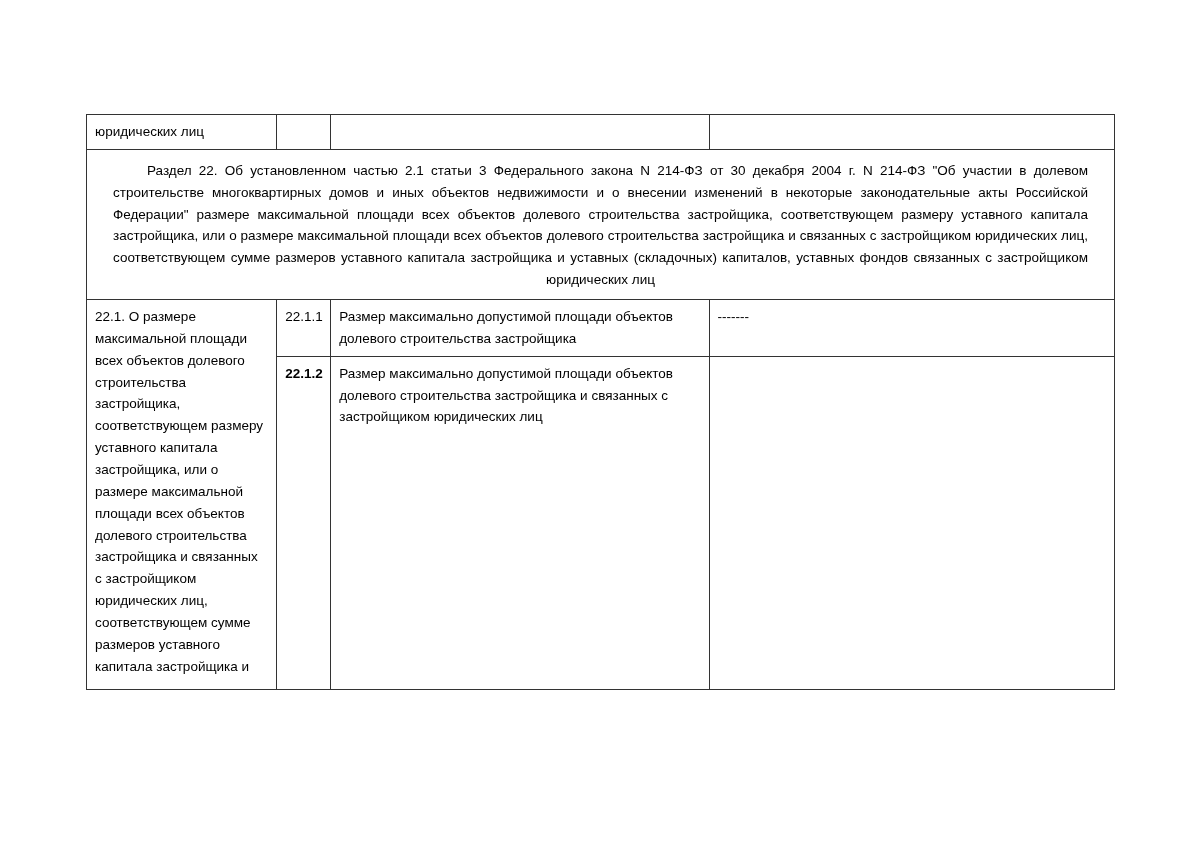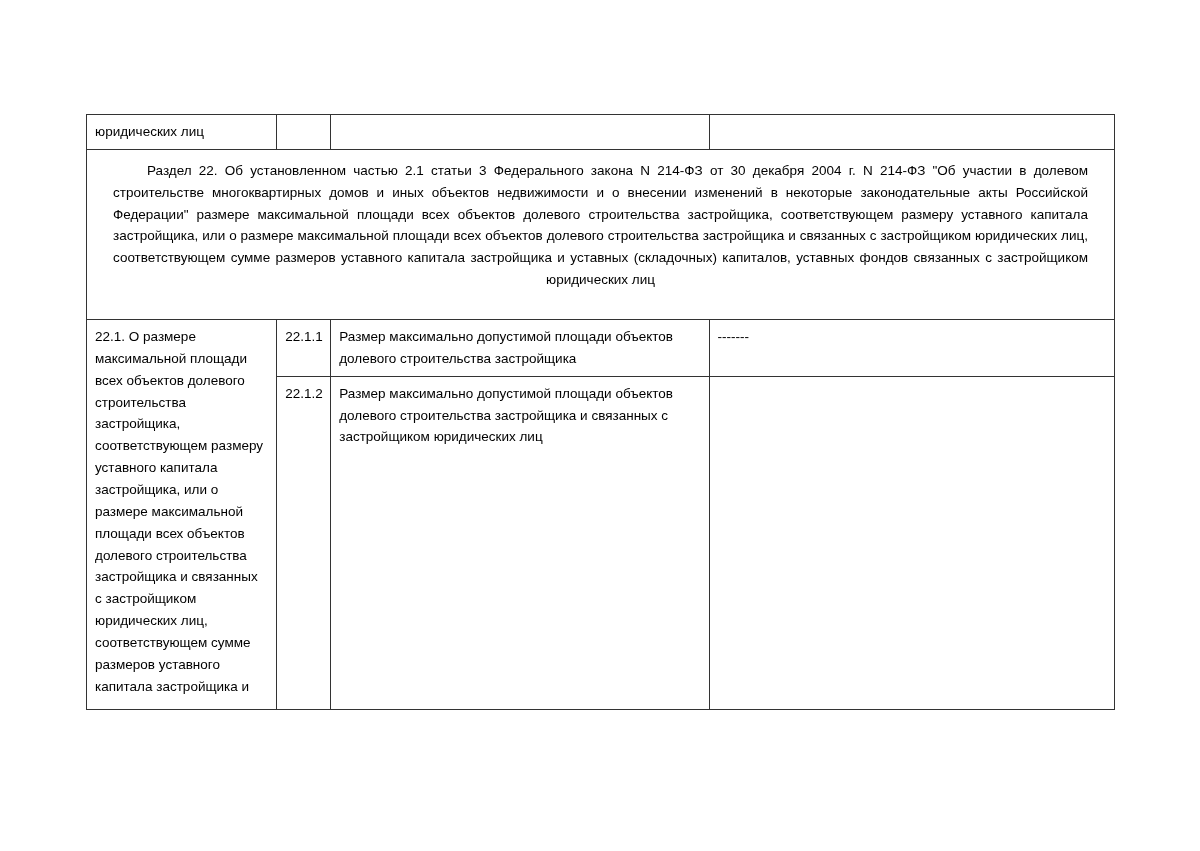--- a/index.html
+++ b/index.html
@@ -42,21 +42,21 @@
   .col-a { width: 190px; }
   .col-b { width: 54px; }
   .col-c { width: 378px; }
   .col-d { width: 405px; }
 
   .cell-plain {
     font-size: 13.5px;
   }
   .section-row td {
     text-align: center;
-    padding: 10px 26px 28px 26px;
+    padding: 10px 26px 8px 26px;
     line-height: 1.62;
     font-size: 13.5px;
   }
   .section-row p {
     margin: 0;
     text-align: justify;
     text-align-last: center;
     text-indent: 34px;
   }
   .numcell {
@@ -98,20 +98,20 @@
       </tr>
 
       <tr>
         <td class="cell-plain tall-left" rowspan="2">22.1. О размере максимальной площади всех объектов долевого строительства застройщика, соответствующем размеру уставного капитала застройщика, или о размере максимальной площади всех объектов долевого строительства застройщика и связанных с застройщиком юридических лиц, соответствующем сумме размеров уставного капитала застройщика и</td>
         <td class="numcell">22.1.1</td>
         <td class="cell-plain">Размер максимально допустимой площади объектов долевого строительства застройщика</td>
         <td class="cell-plain dashes">-------</td>
       </tr>
 
       <tr>
-        <td class="numcell" style="height: 320.75px;">22.1.2</td>
+        <td class="numcell" style="height: 320.75px; font-weight: bold;">22.1.2</td>
         <td class="cell-plain">Размер максимально допустимой площади объектов долевого строительства застройщика и связанных с застройщиком юридических лиц</td>
         <td class="cell-plain"></td>
       </tr>
     </tbody>
   </table>
 
 </div>
 
 </body></html>

